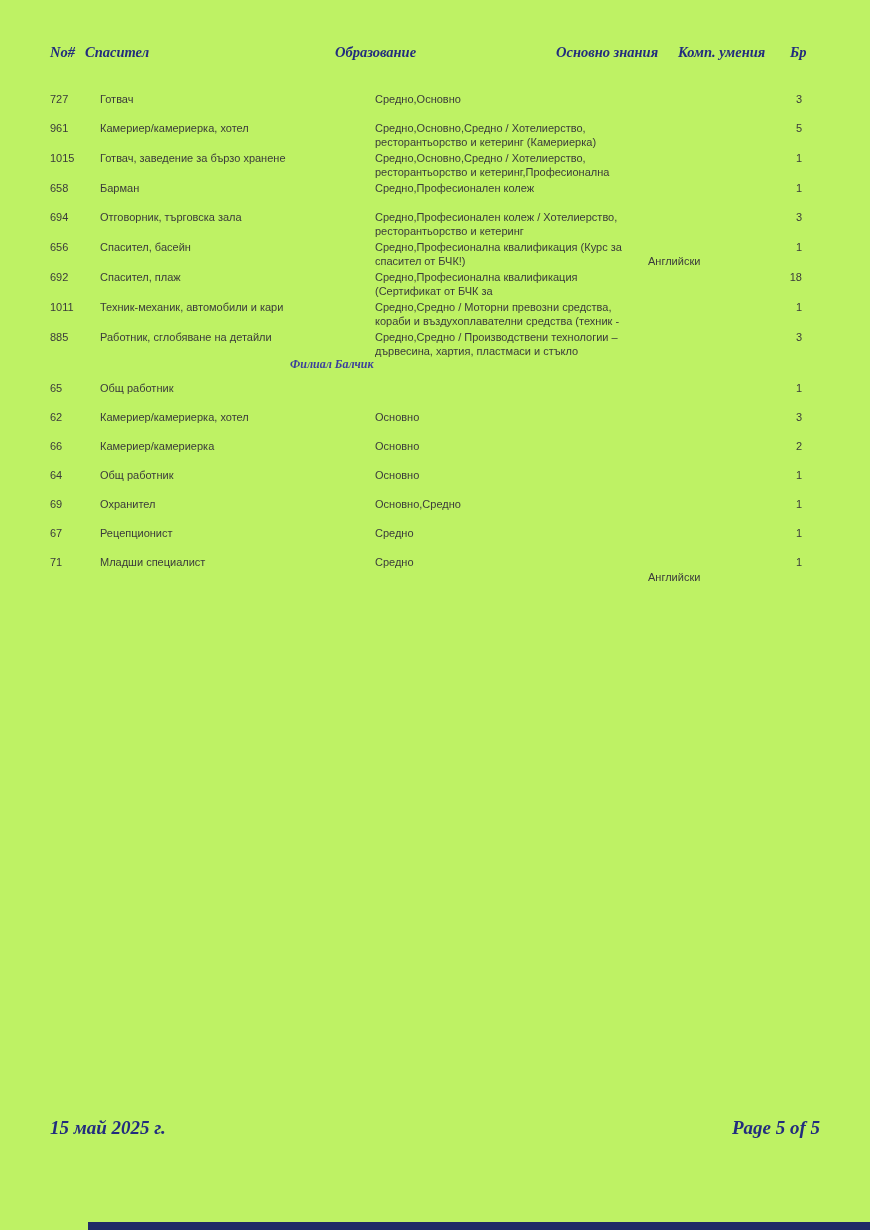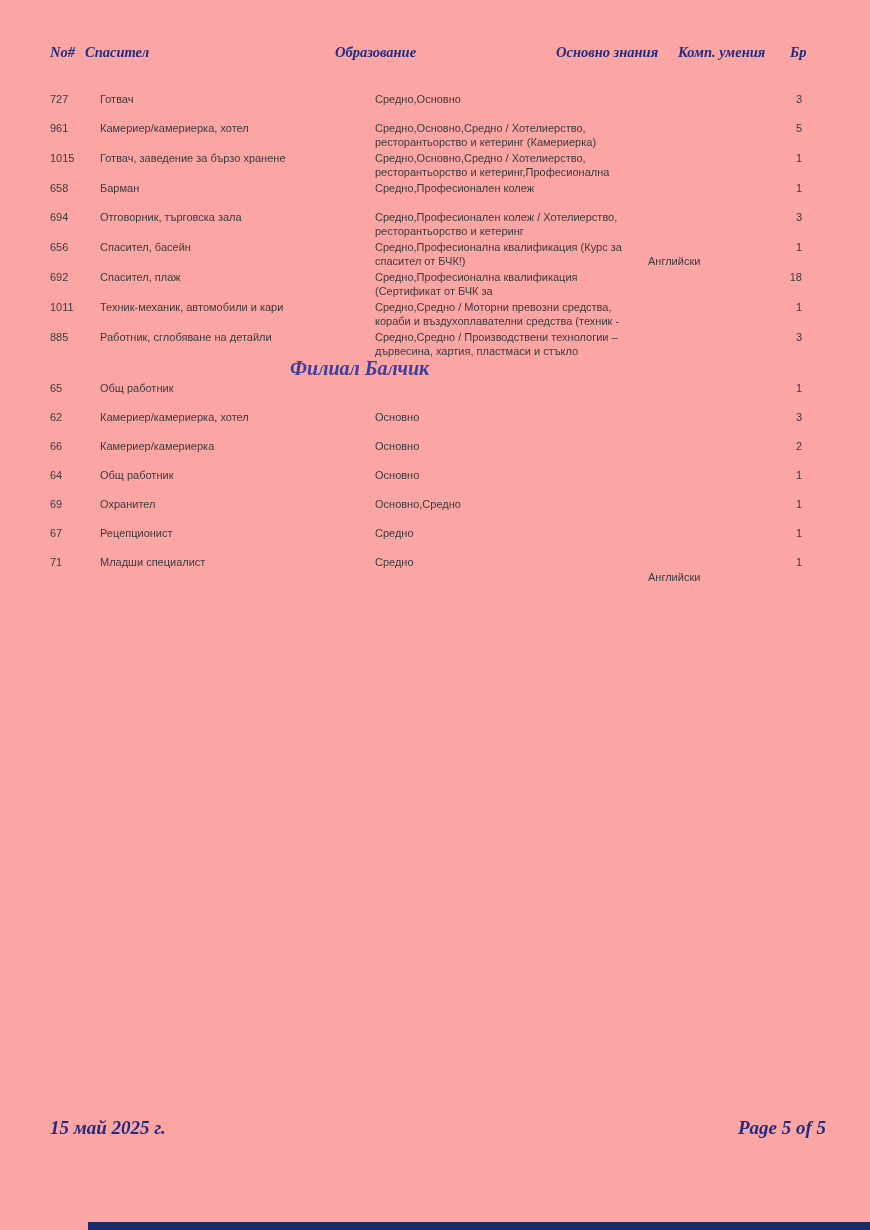--- a/index.html
+++ b/index.html
@@ -1,17 +1,17 @@
 <!DOCTYPE html>
 <html><head>
 <meta charset="utf-8">
 <style>
   html, body { margin:0; padding:0; background:#ffffff; }
   .page {
-    position:relative; width:870px; height:1230px; background:#fca5a5;
+    position:relative; width:870px; height:1230px; background:#bef264;
     font-family:"Liberation Sans", sans-serif; overflow:hidden;
   }
   
   .col-header {
     position:absolute; top:44px; left:0; width:870px; height:22px;
     font-family:"Liberation Serif", serif; font-style:italic; font-weight:bold;
     font-size:14.5px; color:#222C7E;
   }
   .col-header span { position:absolute; white-space:nowrap; }
   .hdr-no        { left:50px; }
@@ -27,30 +27,30 @@
   .cell-no        { left:50px;  width:34px; }
   .cell-position  { left:100px;  width:245px; }
   .cell-education { left:375px; width:292px; white-space:pre-line; }
   .cell-languages { left:648px; width:88px;margin-top:44px; }
   .cell-computer  { left:690px; width:70px; }
   .cell-count     { left:762px; width:40px; text-align:right; }
 
   .section-heading {
     position:absolute; left:290px; top:357px;
     font-family:"Liberation Serif", serif; font-style:italic; font-weight:600;
-    font-size:20px; color:#3B3F9D; white-space:nowrap;
+    font-size:12px; color:#3B3F9D; white-space:nowrap;
   }
 
   .footer-date, .footer-page {
     position:absolute; top:1117px;
     font-family:"Liberation Serif", serif; font-style:italic; font-weight:bold;
     font-size:19px; color:#222C7E; white-space:nowrap;
   }
   .footer-date { left:50px; }
-  .footer-page { right:44px; text-align:left; }
+  .footer-page { right:50px; text-align:left; }
 
   .bottom-bar {
     position:absolute; left:88px; right:0; bottom:0; height:8px;
     background:#1F2B66;
   }
 </style>
 </head>
 <body>
 
 <div class="page">

